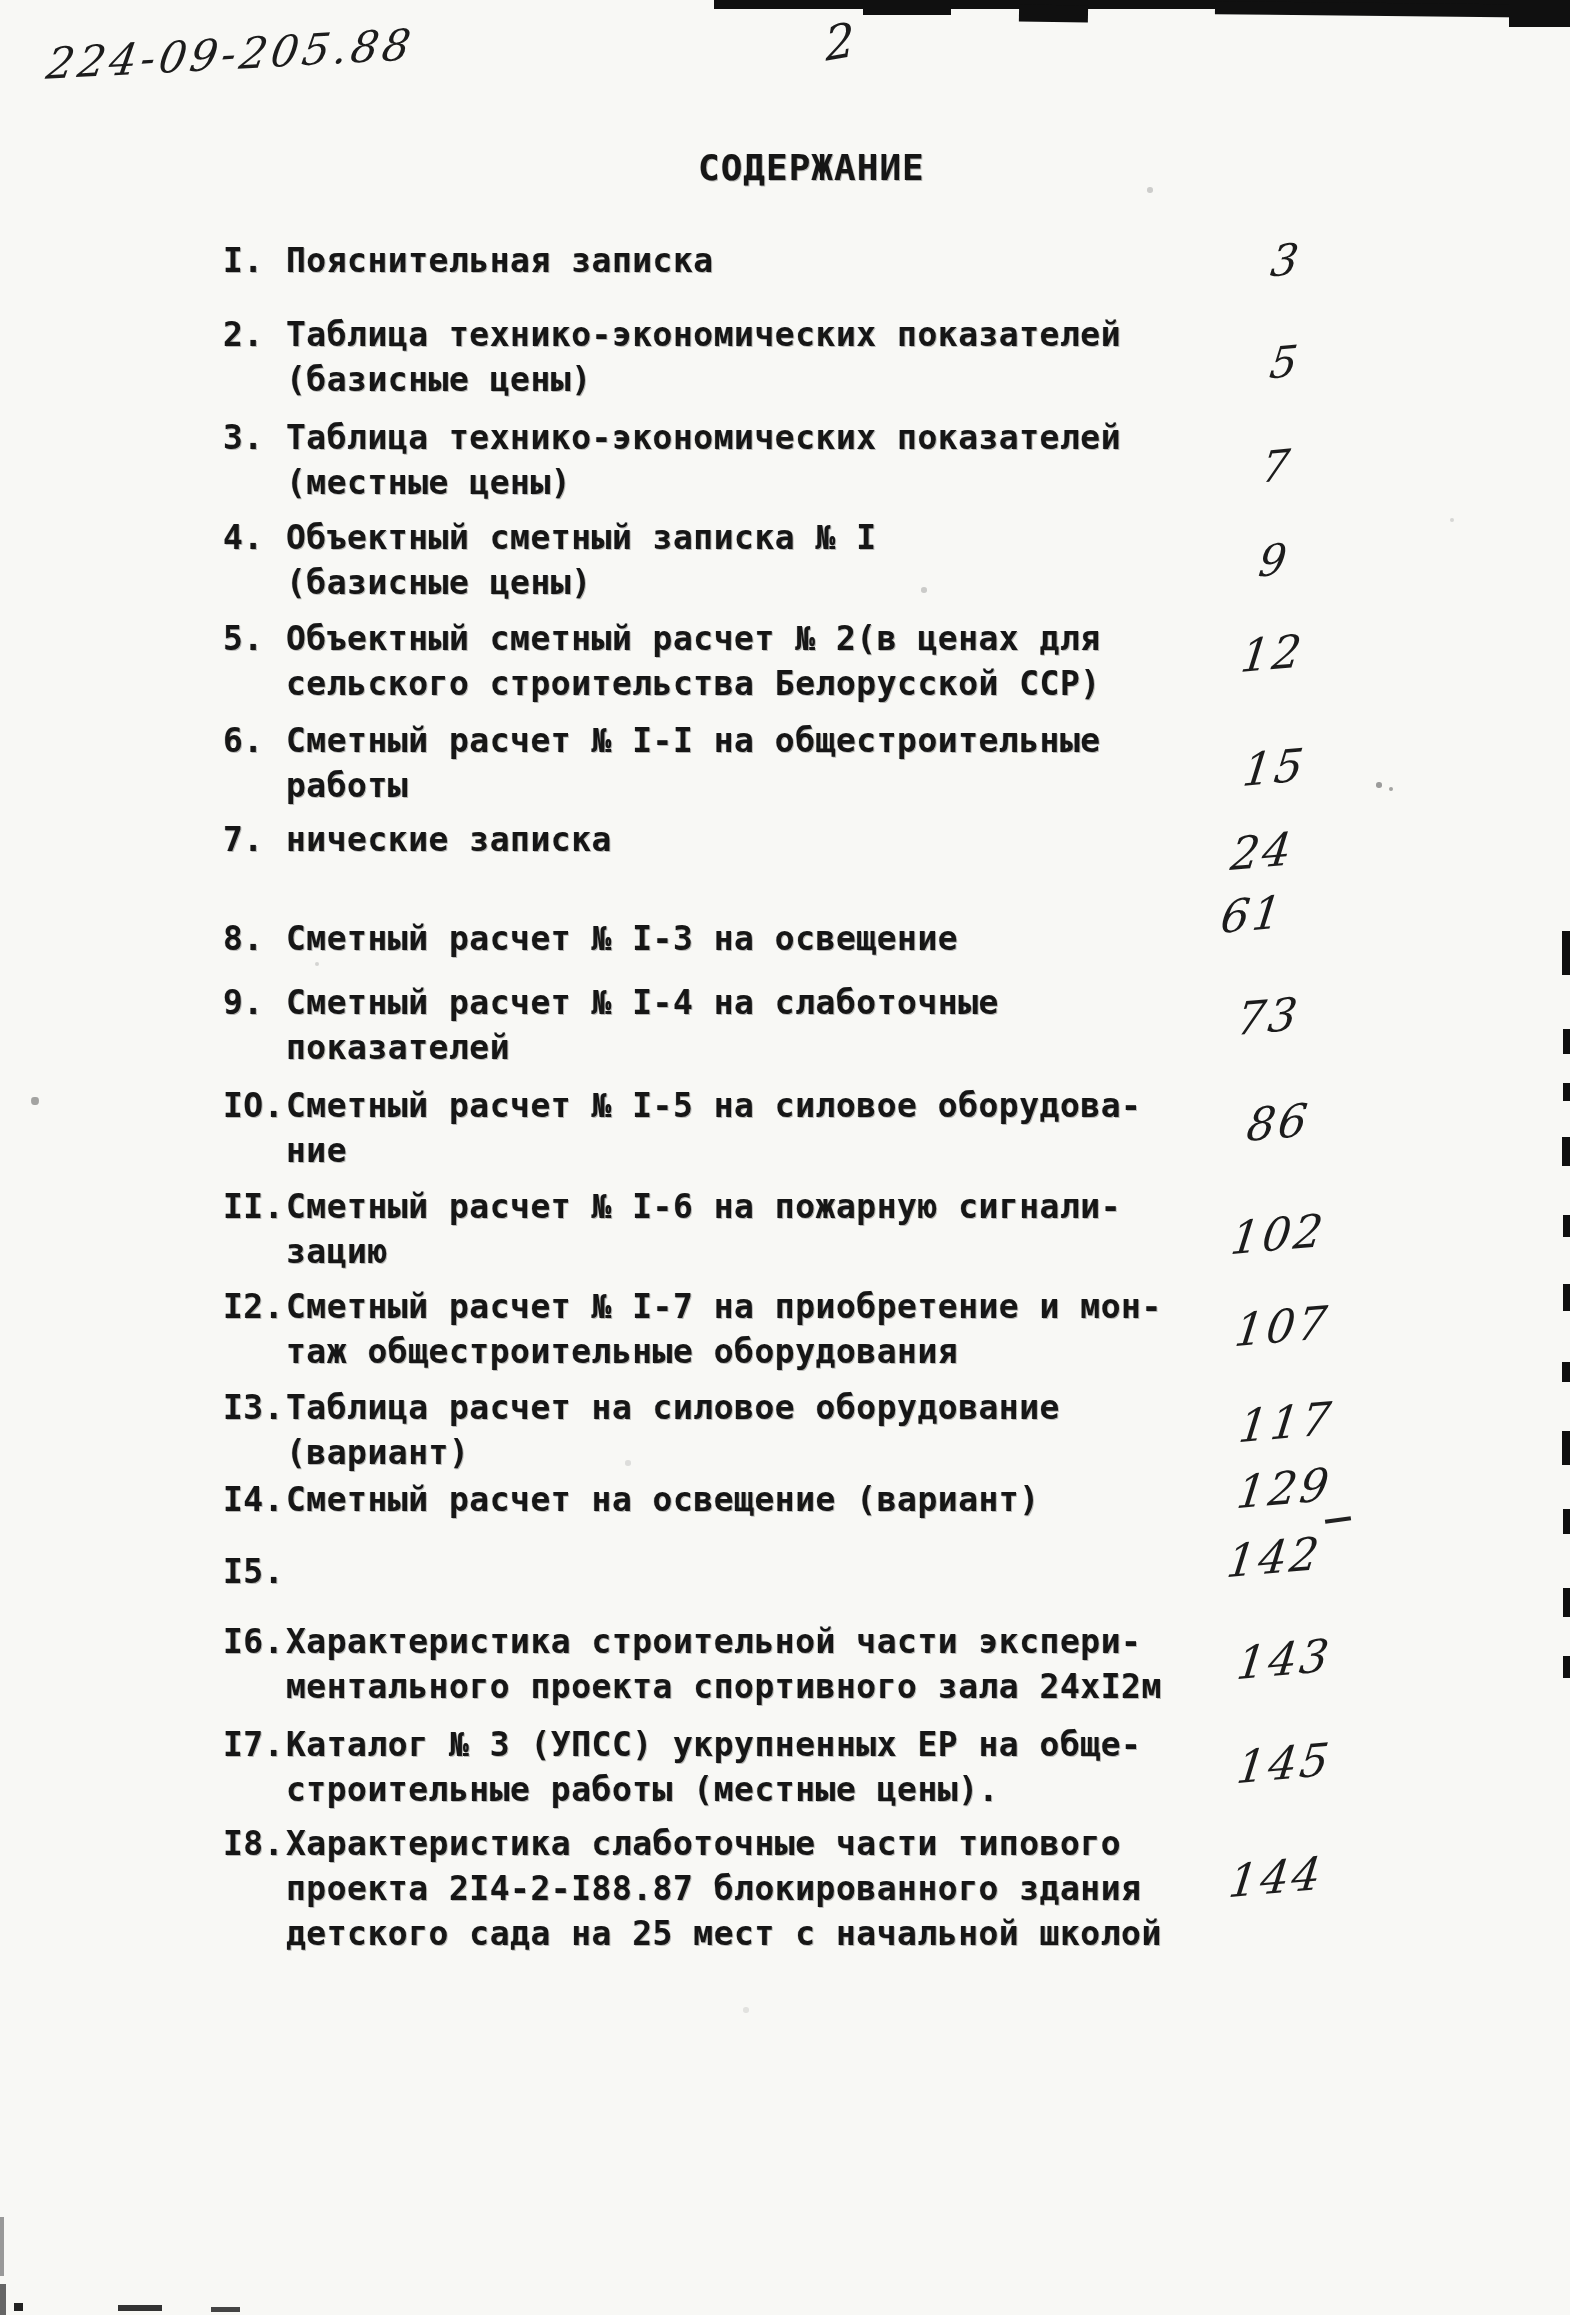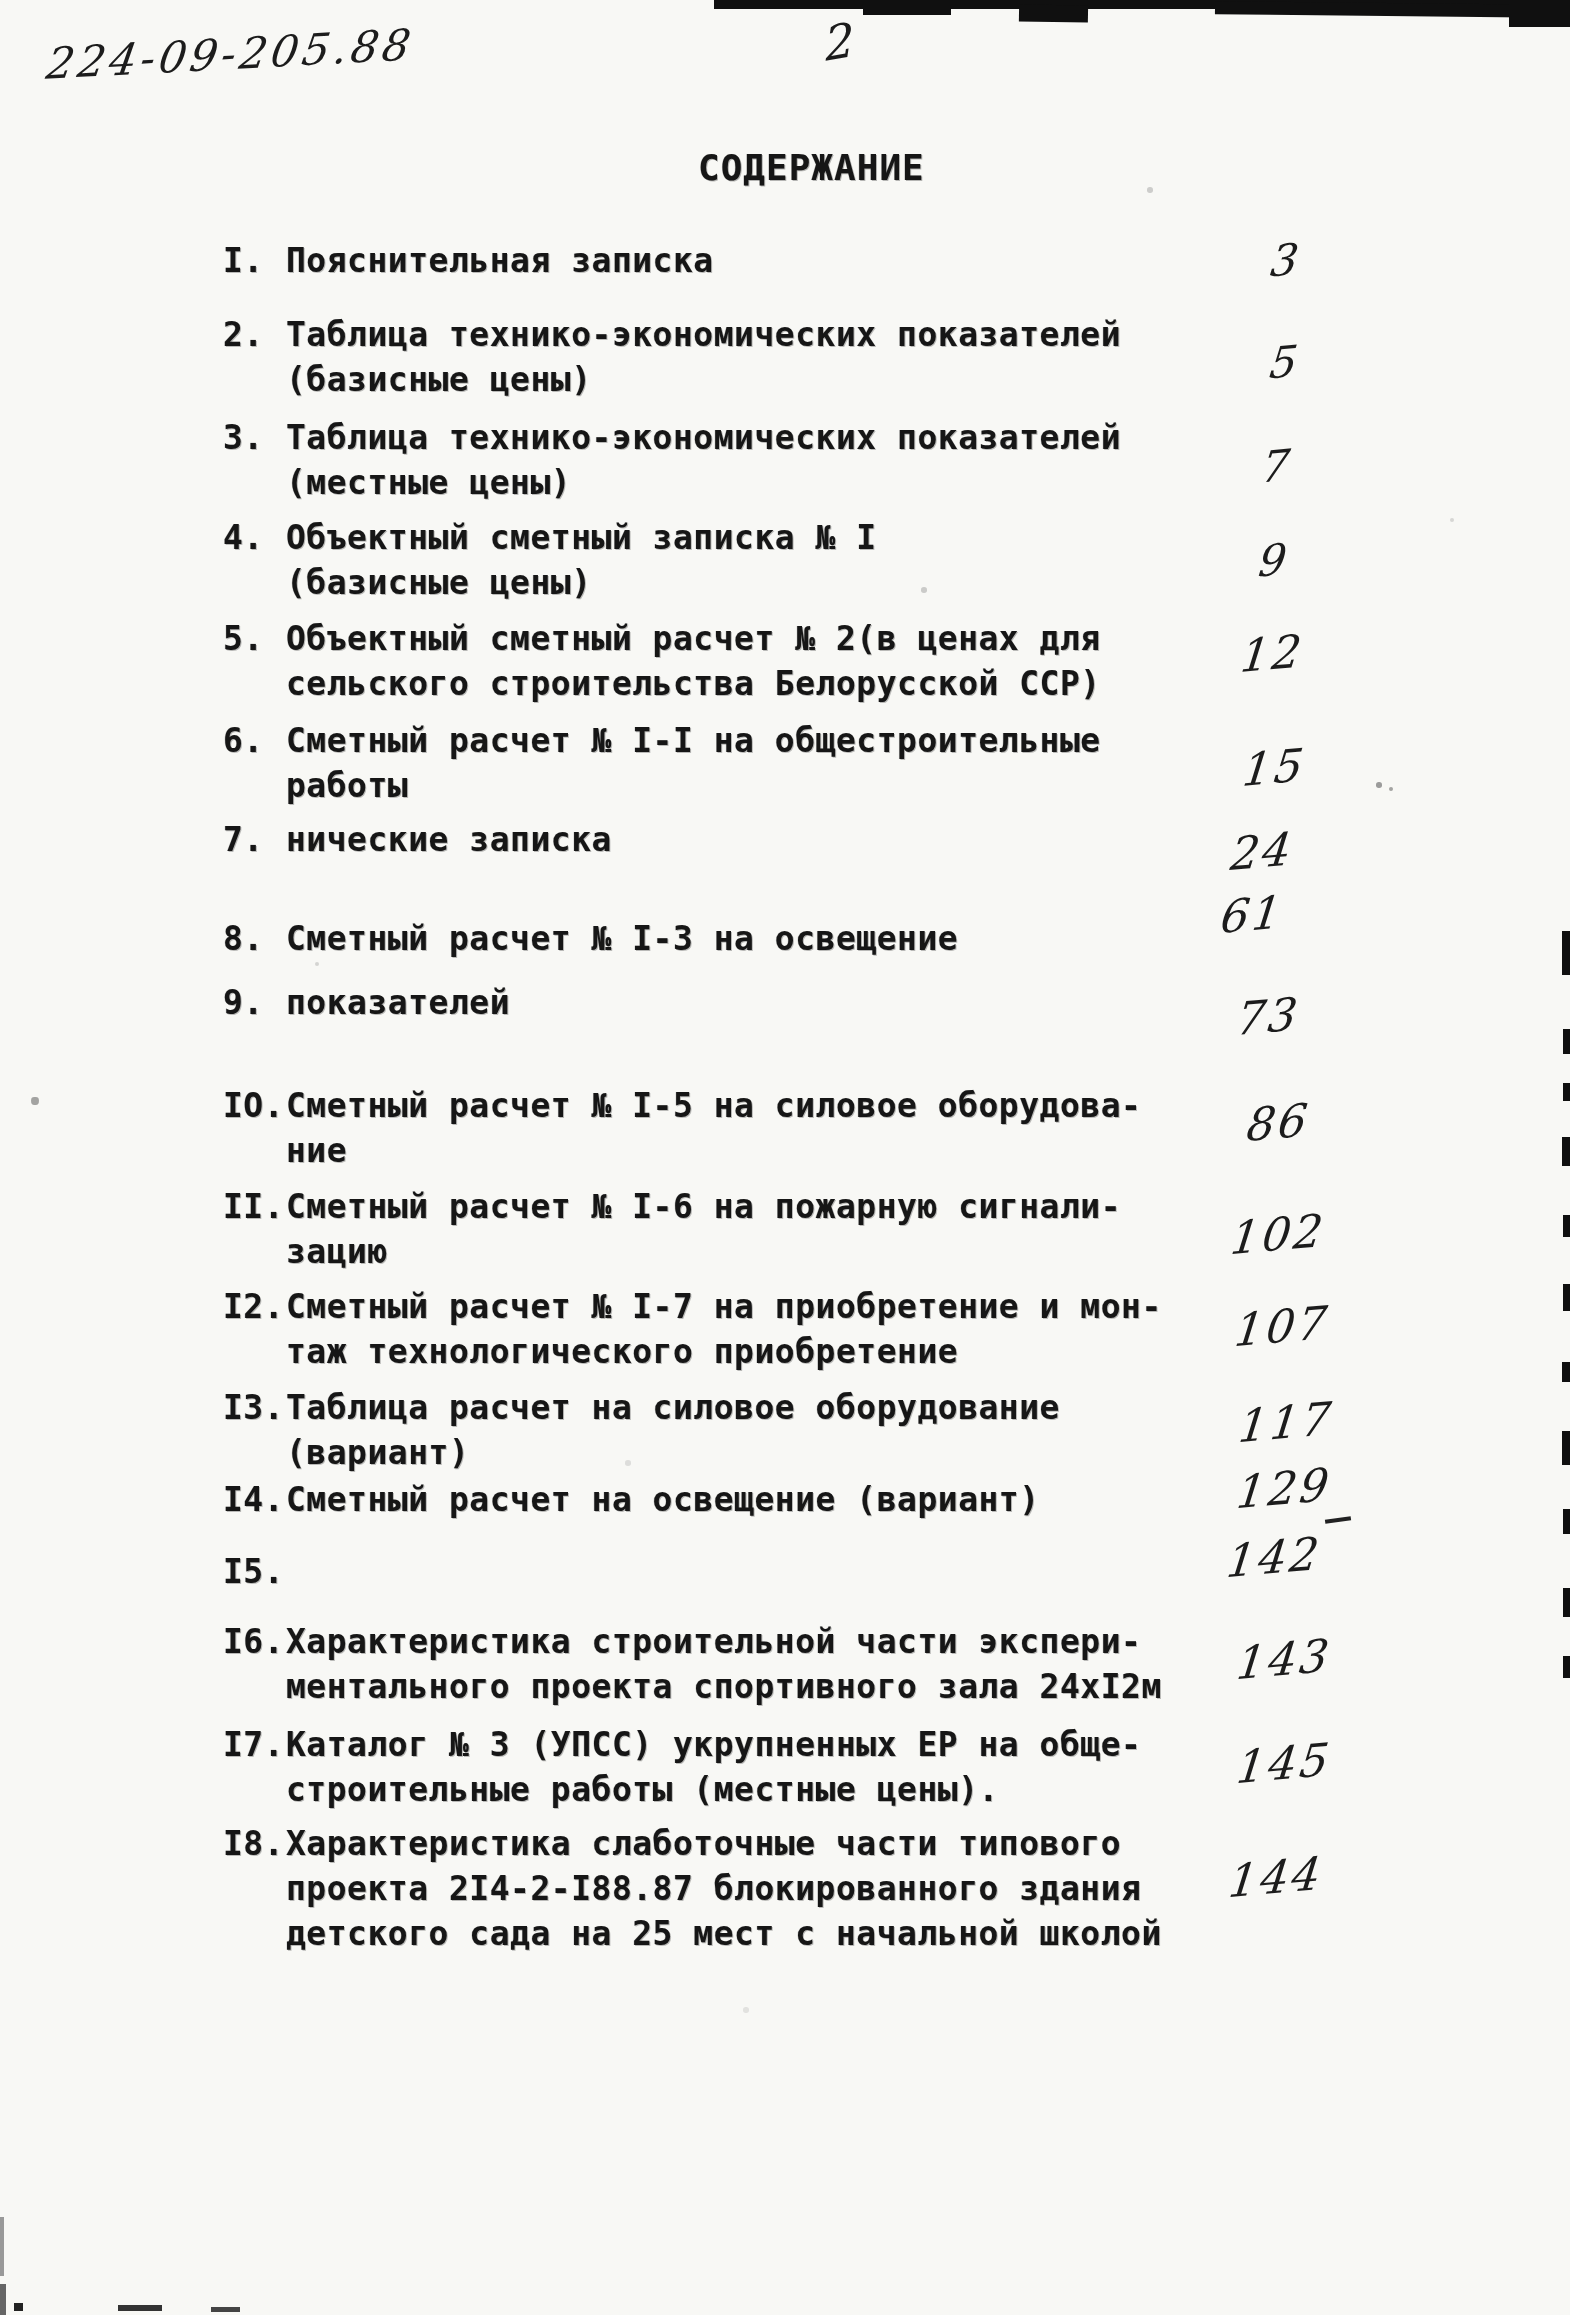--- a/index.html
+++ b/index.html
@@ -111,20 +111,21 @@
   </div>
   <div class="row" style="top:916px">
     <span class="num">8.</span>
     <span class="txt">
         <span class="ln">Сметный расчет № I-3 на освещение</span>
       </span>
   </div>
   <div class="row" style="top:980px">
     <span class="num">9.</span>
     <span class="txt">
+      <span class="ln">Сметный расчет № I-4 на слаботочные</span>
       <span class="ln">показателей</span>
     </span>
   </div>
   <div class="row" style="top:1083px">
     <span class="num">IO.</span>
     <span class="txt">
       <span class="ln">Сметный расчет № I-5 на силовое оборудова-</span>
       <span class="ln">ние</span>
     </span>
   </div>
@@ -132,21 +133,21 @@
     <span class="num">II.</span>
     <span class="txt">
       <span class="ln">Сметный расчет № I-6 на пожарную сигнали-</span>
       <span class="ln">зацию</span>
     </span>
   </div>
   <div class="row" style="top:1284px">
     <span class="num">I2.</span>
     <span class="txt">
       <span class="ln">Сметный расчет № I-7 на приобретение и мон-</span>
-      <span class="ln">таж технологического приобретение</span>
+      <span class="ln">таж общестроительные оборудования</span>
     </span>
   </div>
   <div class="row" style="top:1385px">
     <span class="num">I3.</span>
     <span class="txt">
       <span class="ln">Таблица расчет на силовое оборудование</span>
       <span class="ln">(вариант)</span>
     </span>
   </div>
   <div class="row" style="top:1477px">

